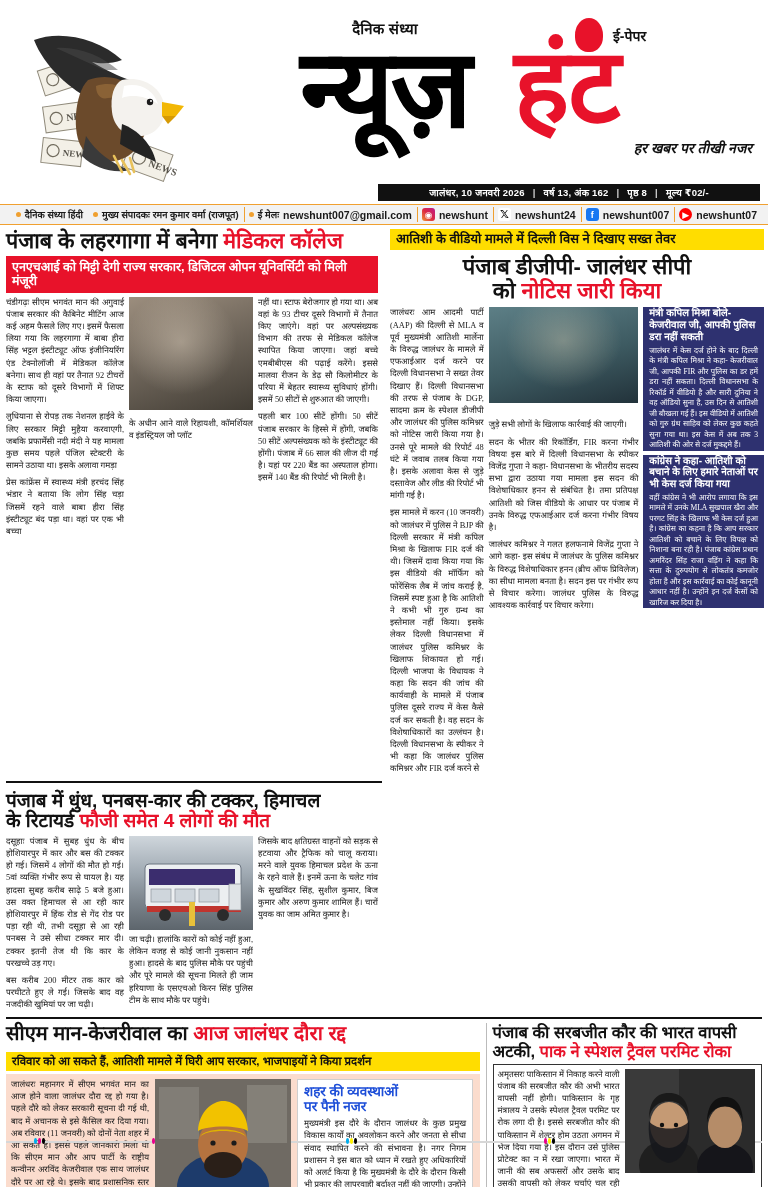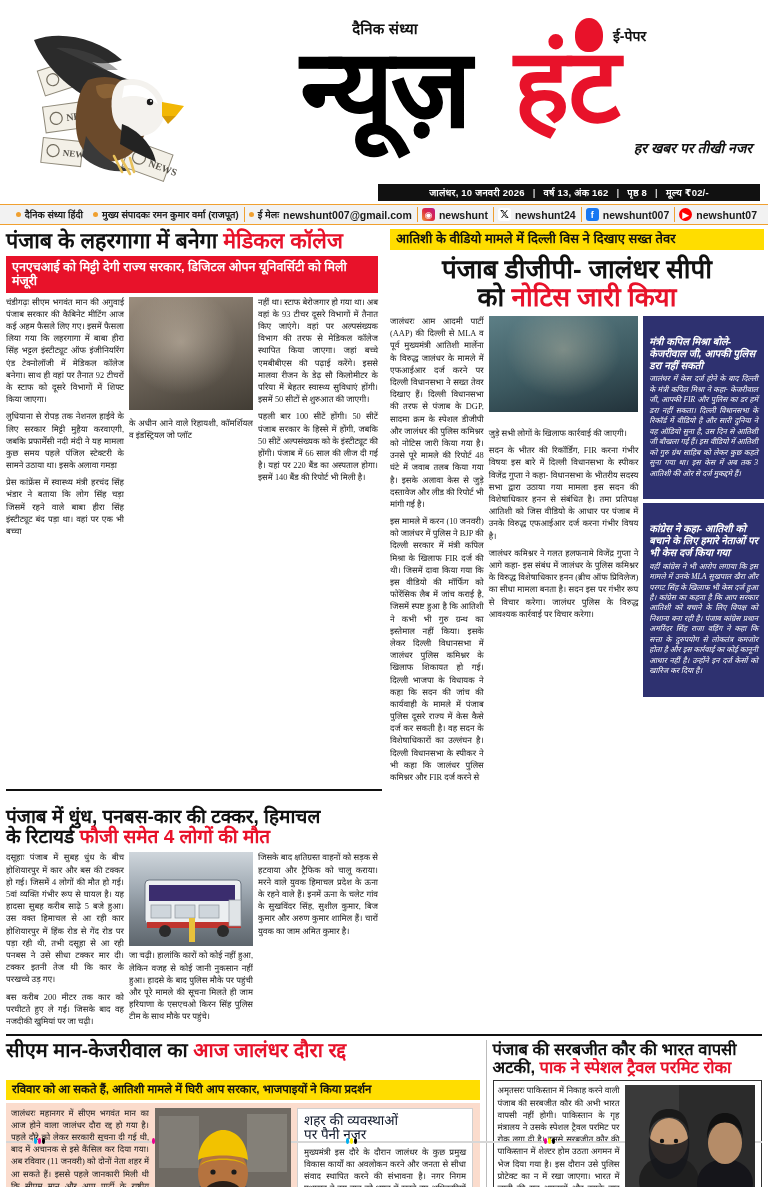--- a/index.html
+++ b/index.html
@@ -125,38 +125,38 @@
       radial-gradient(ellipse at 50% 35%, rgba(255,235,200,.3), transparent 55%),
       linear-gradient(165deg,#5d7f86 0%, #3d5a61 55%, #22323a 100%);
   }
   .photo.ph-dark::after {
     background:
       radial-gradient(ellipse at 48% 40%, rgba(240,225,210,.25), transparent 52%),
       linear-gradient(170deg,#4a4440 0%, #2c2825 55%, #15120f 100%);
   }
 
   .sidebox-blue {
-    background: #2e3170; color: #fff; padding: 20px 6px; font-style: italic;
+    background: #2e3170; color: #fff; padding: 0 6px;
   }
   .sidebox-blue .sb-title {
     font-weight: bold; font-size: 10px; line-height: 1.18; margin-bottom: 3px;
   }
   .sidebox-blue .sb-body {
     font-family: "Liberation Serif", serif;
     font-size: 7.6px; line-height: 1.38; text-align: justify;
   }
 
   .panel-peach { background: #fbdccd; }
   .panel-white-box { background:#fff; border:1px solid #cfcfcf; }
 
   .rule-black { height: 2px; background: #111; }
   .vrule { width:1px; background:#bbb; align-self: stretch; }
 
   .subhead-bold {
-    font-weight: normal; font-size: 12.5px; line-height: 1.1; color:#0f172a;
+    font-weight: bold; font-size: 12.5px; line-height: 1.1; color:#1d4ed8;
   }
 
   
   .reg-bar { position: relative; height: 10px; margin: 4px 6px 0 6px; }
   .reg-line { position:absolute; left:0; right:0; top:4px; height:1.5px; background:#d7d7d7; }
   .reg-mark { position:absolute; top:1px; display:flex; gap:1px; }
   .reg-mark i { width:3px; height:6px; display:block; border-radius:50%; }
   .rm-c { background:#00aeef; } .rm-m { background:#ec008c; }
   .rm-y { background:#fff200; } .rm-k { background:#000; }
 </style>
@@ -302,21 +302,21 @@
             <p>नहीं था। स्टाफ बेरोजगार हो गया था। अब वहां के 93 टीचर दूसरे विभागों में तैनात किए जाएंगे। वहां पर अल्पसंख्यक विभाग की तरफ से मेडिकल कॉलेज स्थापित किया जाएगा। जहां बच्चे एमबीबीएस की पढ़ाई करेंगे। इससे मालवा रीजन के डेढ़ सौ किलोमीटर के परिया में बेहतर स्वास्थ्य सुविधाएं होंगी। इसमें 50 सीटों से शुरुआत की जाएगी।</p>
             <p style="margin-top:5px">पहली बार 100 सीटें होंगी। 50 सीटें पंजाब सरकार के हिस्से में होंगी, जबकि 50 सीटें अल्पसंख्यक को के इंस्टीट्यूट की होंगी। पंजाब में 66 साल की लीज दी गई है। यहां पर 220 बैंड का अस्पताल होगा। इसमें 140 बैंड की रिपोर्ट भी मिली है।</p>
           </div>
         </div>
       </div>
 
       <div class="vrule"></div>
 
       <div style="width:374px">
         <div class="hl-yellow-band">आतिशी के वीडियो मामले में दिल्ली विस ने दिखाए सख्त तेवर</div>
-        <div class="h-main" style="font-size:26px; text-align:center; padding:5px 0 2px 0; line-height:1.08;">
+        <div class="h-main" style="font-size:22px; text-align:center; padding:5px 0 2px 0; line-height:1.08;">
           <div>पंजाब डीजीपी- जालंधर सीपी</div>
           <div><span>को </span><span class="accent-red">नोटिस जारी किया</span></div>
         </div>
 
         <div style="display:flex; gap:5px; margin-top:3px;">
           <div style="width:94px" class="col-text">
             <p>जालंधरः आम आदमी पार्टी (AAP) की दिल्ली से MLA व पूर्व मुख्यमंत्री आतिशी मार्लेना के विरुद्ध जालंधर के मामले में एफआईआर दर्ज करने पर दिल्ली विधानसभा ने सख्त तेवर दिखाए हैं। दिल्ली विधानसभा की तरफ से पंजाब के DGP, सादमा क्रम के स्पेशल डीजीपी और जालंधर की पुलिस कमिश्नर को नोटिस जारी किया गया है। उनसे पूरे मामले की रिपोर्ट 48 घंटे में जवाब तलब किया गया है। इसके अलावा केस से जुड़े दस्तावेज और लीड की रिपोर्ट भी मांगी गई है।</p>
             <p style="margin-top:5px">इस मामले में करन (10 जनवरी) को जालंधर में पुलिस ने BJP की दिल्ली सरकार में मंत्री कपिल मिश्रा के खिलाफ FIR दर्ज की थी। जिसमें दावा किया गया कि इस वीडियो की मॉर्फिंग को फोरेंसिक लैब में जांच कराई है, जिसमें स्पष्ट हुआ है कि आतिशी ने कभी भी गुरु ग्रन्थ का इस्तेमाल नहीं किया। इसके लेकर दिल्ली विधानसभा में जालंधर पुलिस कमिश्नर के खिलाफ शिकायत हो गई। दिल्ली भाजपा के विधायक ने कहा कि सदन की जांच की कार्यवाही के मामले में पंजाब पुलिस दूसरे राज्य में केस कैसे दर्ज कर सकती है। वह सदन के विशेषाधिकारों का उल्लंघन है। दिल्ली विधानसभा के स्पीकर ने भी कहा कि जालंधर पुलिस कमिश्नर और FIR दर्ज करने से</p>
           </div>
           <div style="width:150px">
@@ -333,21 +333,21 @@
             <div class="sidebox-blue" style="margin-top:4px">
               <div class="sb-title">कांग्रेस ने कहा- आतिशी को बचाने के लिए हमारे नेताओं पर भी केस दर्ज किया गया</div>
               <div class="sb-body">वहीं कांग्रेस ने भी आरोप लगाया कि इस मामले में उनके MLA सुखपाल खैरा और परगट सिंह के खिलाफ भी केस दर्ज हुआ है। कांग्रेस का कहना है कि आप सरकार आतिशी को बचाने के लिए विपक्ष को निशाना बना रही है। पंजाब कांग्रेस प्रधान अमरिंदर सिंह राजा वड़िंग ने कहा कि सत्ता के दुरुपयोग से लोकतंत्र कमजोर होता है और इस कार्रवाई का कोई कानूनी आधार नहीं है। उन्होंने इन दर्ज केसों को खारिज कर दिया है।</div>
             </div>
           </div>
         </div>
       </div>
     </div>
 
     <div class="rule-black" style="width:376px; margin-top:5px;"></div>
-    <div style="width:376px; margin-top:16px;">
+    <div style="width:376px; margin-top:8px;">
       <div class="h-main" style="font-size:19px; line-height:1.06;">
         <div>पंजाब में धुंध, पनबस-कार की टक्कर, हिमाचल</div>
         <div><span>के रिटायर्ड </span><span class="accent-red">फौजी समेत 4 लोगों की मौत</span></div>
       </div>
 
       <div style="display:flex; gap:5px; margin-top:5px;">
         <div style="width:118px" class="col-text">
           <p>दसूहाः पंजाब में सुबह धुंध के बीच होशियारपुर में कार और बस की टक्कर हो गई। जिसमें 4 लोगों की मौत हो गई। 5वां व्यक्ति गंभीर रूप से घायल है। यह हादसा सुबह करीब साढ़े 5 बजे हुआ। उस वक्त हिमाचल से आ रही कार होशियारपुर में हिंक रोड से गेंद रोड पर पड़ा रही थी, तभी दसूहा से आ रही पनबस ने उसे सीधा टक्कर मार दी। टक्कर इतनी तेज थी कि कार के परखच्चे उड़ गए।</p>
           <p style="margin-top:5px">बस करीब 200 मीटर तक कार को परघीटते हुए ले गई। जिसके बाद वह नजदीकी खुमियां पर जा चढ़ी।</p>
         </div>
@@ -372,21 +372,21 @@
           <p>जिसके बाद क्षतिग्रस्त वाहनों को सड़क से हटवाया और ट्रैफिक को चालू कराया। मरने वाले युवक हिमाचल प्रदेश के ऊना के रहने वाले हैं। इनमें ऊना के चलेट गांव के सुखविंदर सिंह, सुशील कुमार, बिज कुमार और अरुण कुमार शामिल हैं। चारों युवक का जाम अमित कुमार है।</p>
         </div>
       </div>
     </div>
 
     <div class="rule-black" style="margin-top:6px;"></div>
 
     <div class="row" style="margin-top:4px;">
 
       <div style="width:478px">
-        <div class="h-main" style="font-size:20px; padding-bottom:20px;">
+        <div class="h-main" style="font-size:20px; padding-bottom:8px;">
           <span>सीएम मान-केजरीवाल का </span><span class="accent-red">आज जालंधर दौरा रद्द</span>
         </div>
         <div class="hl-yellow-band" style="font-size:11.5px">रविवार को आ सकते हैं, आतिशी मामले में घिरी आप सरकार, भाजपाइयों ने किया प्रदर्शन</div>
 
         <div class="panel-peach" style="display:flex; gap:6px; margin-top:3px; padding:5px;">
           <div style="width:138px" class="col-text">
             <p>जालंधरः महानगर में सीएम भगवंत मान का आज होने वाला जालंधर दौरा रद्द हो गया है। पहले दौरे को लेकर सरकारी सूचना दी गई थी, बाद में अचानक से इसे कैंसिल कर दिया गया। अब रविवार (11 जनवरी) को दोनों नेता शहर में आ सकते हैं। इससे पहले जानकारी मिली थी कि सीएम मान और आप पार्टी के राष्ट्रीय कन्वीनर अरविंद केजरीवाल एक साथ जालंधर दौरे पर आ रहे थे। इसके बाद प्रशासनिक स्तर पर तैयारी शुरू कर दी गई थी। मुख्यमंत्रों के दो दिवसीय प्रवास के दौरान शहर की व्यवस्थाओं को चाक-चौबंद रखने के लिए, नगर निगम प्रशासन ने सख्त निर्देश जारी किए हैं। इस महत्वपूर्ण दौरे के मद्देनजर नगर निगम के सभी अधिकारियों और कर्मचारियों के स्टेशन छोड़ने पर पूर्ण पाबंदी लगा दी गई है, ताकि किसी भी प्रकार की आकस्मिक स्थिति से निपटा जा सके और शहर की स्वच्छता व व्यवस्था में कोई कमी न आए।</p>
           </div>
           <div style="width:136px">
             <div class="photo ph-dark" style="height:123px;">

